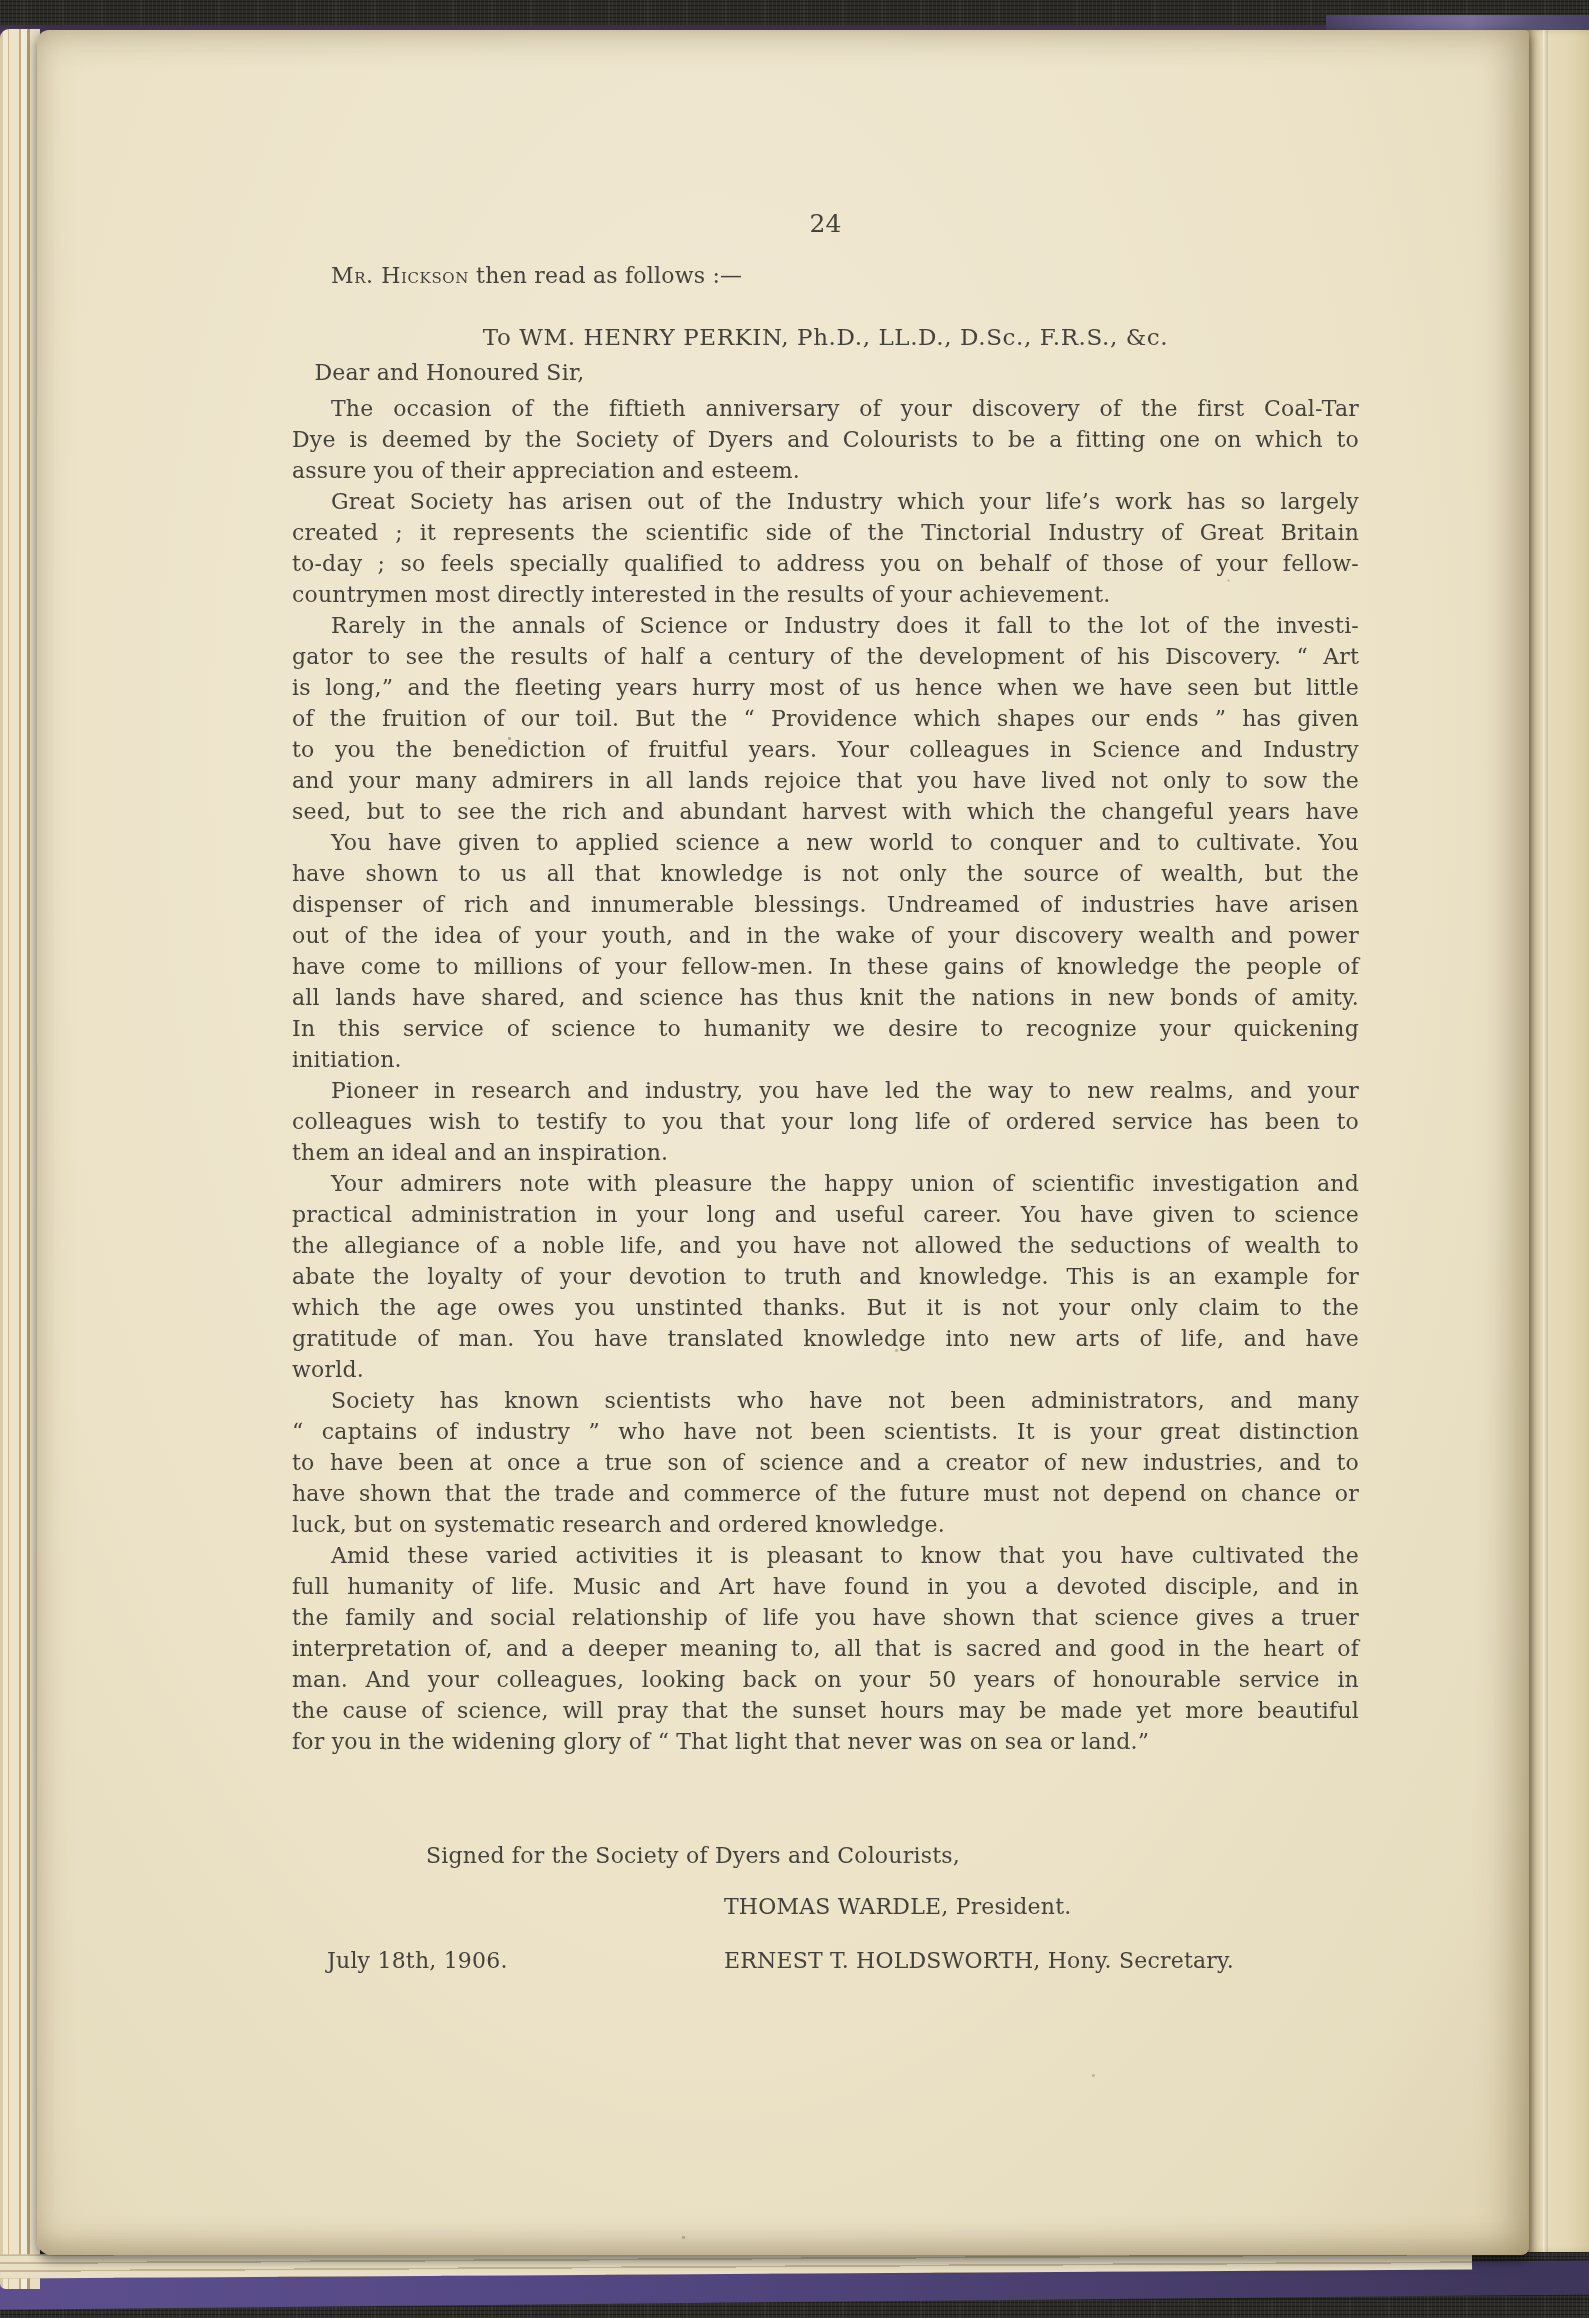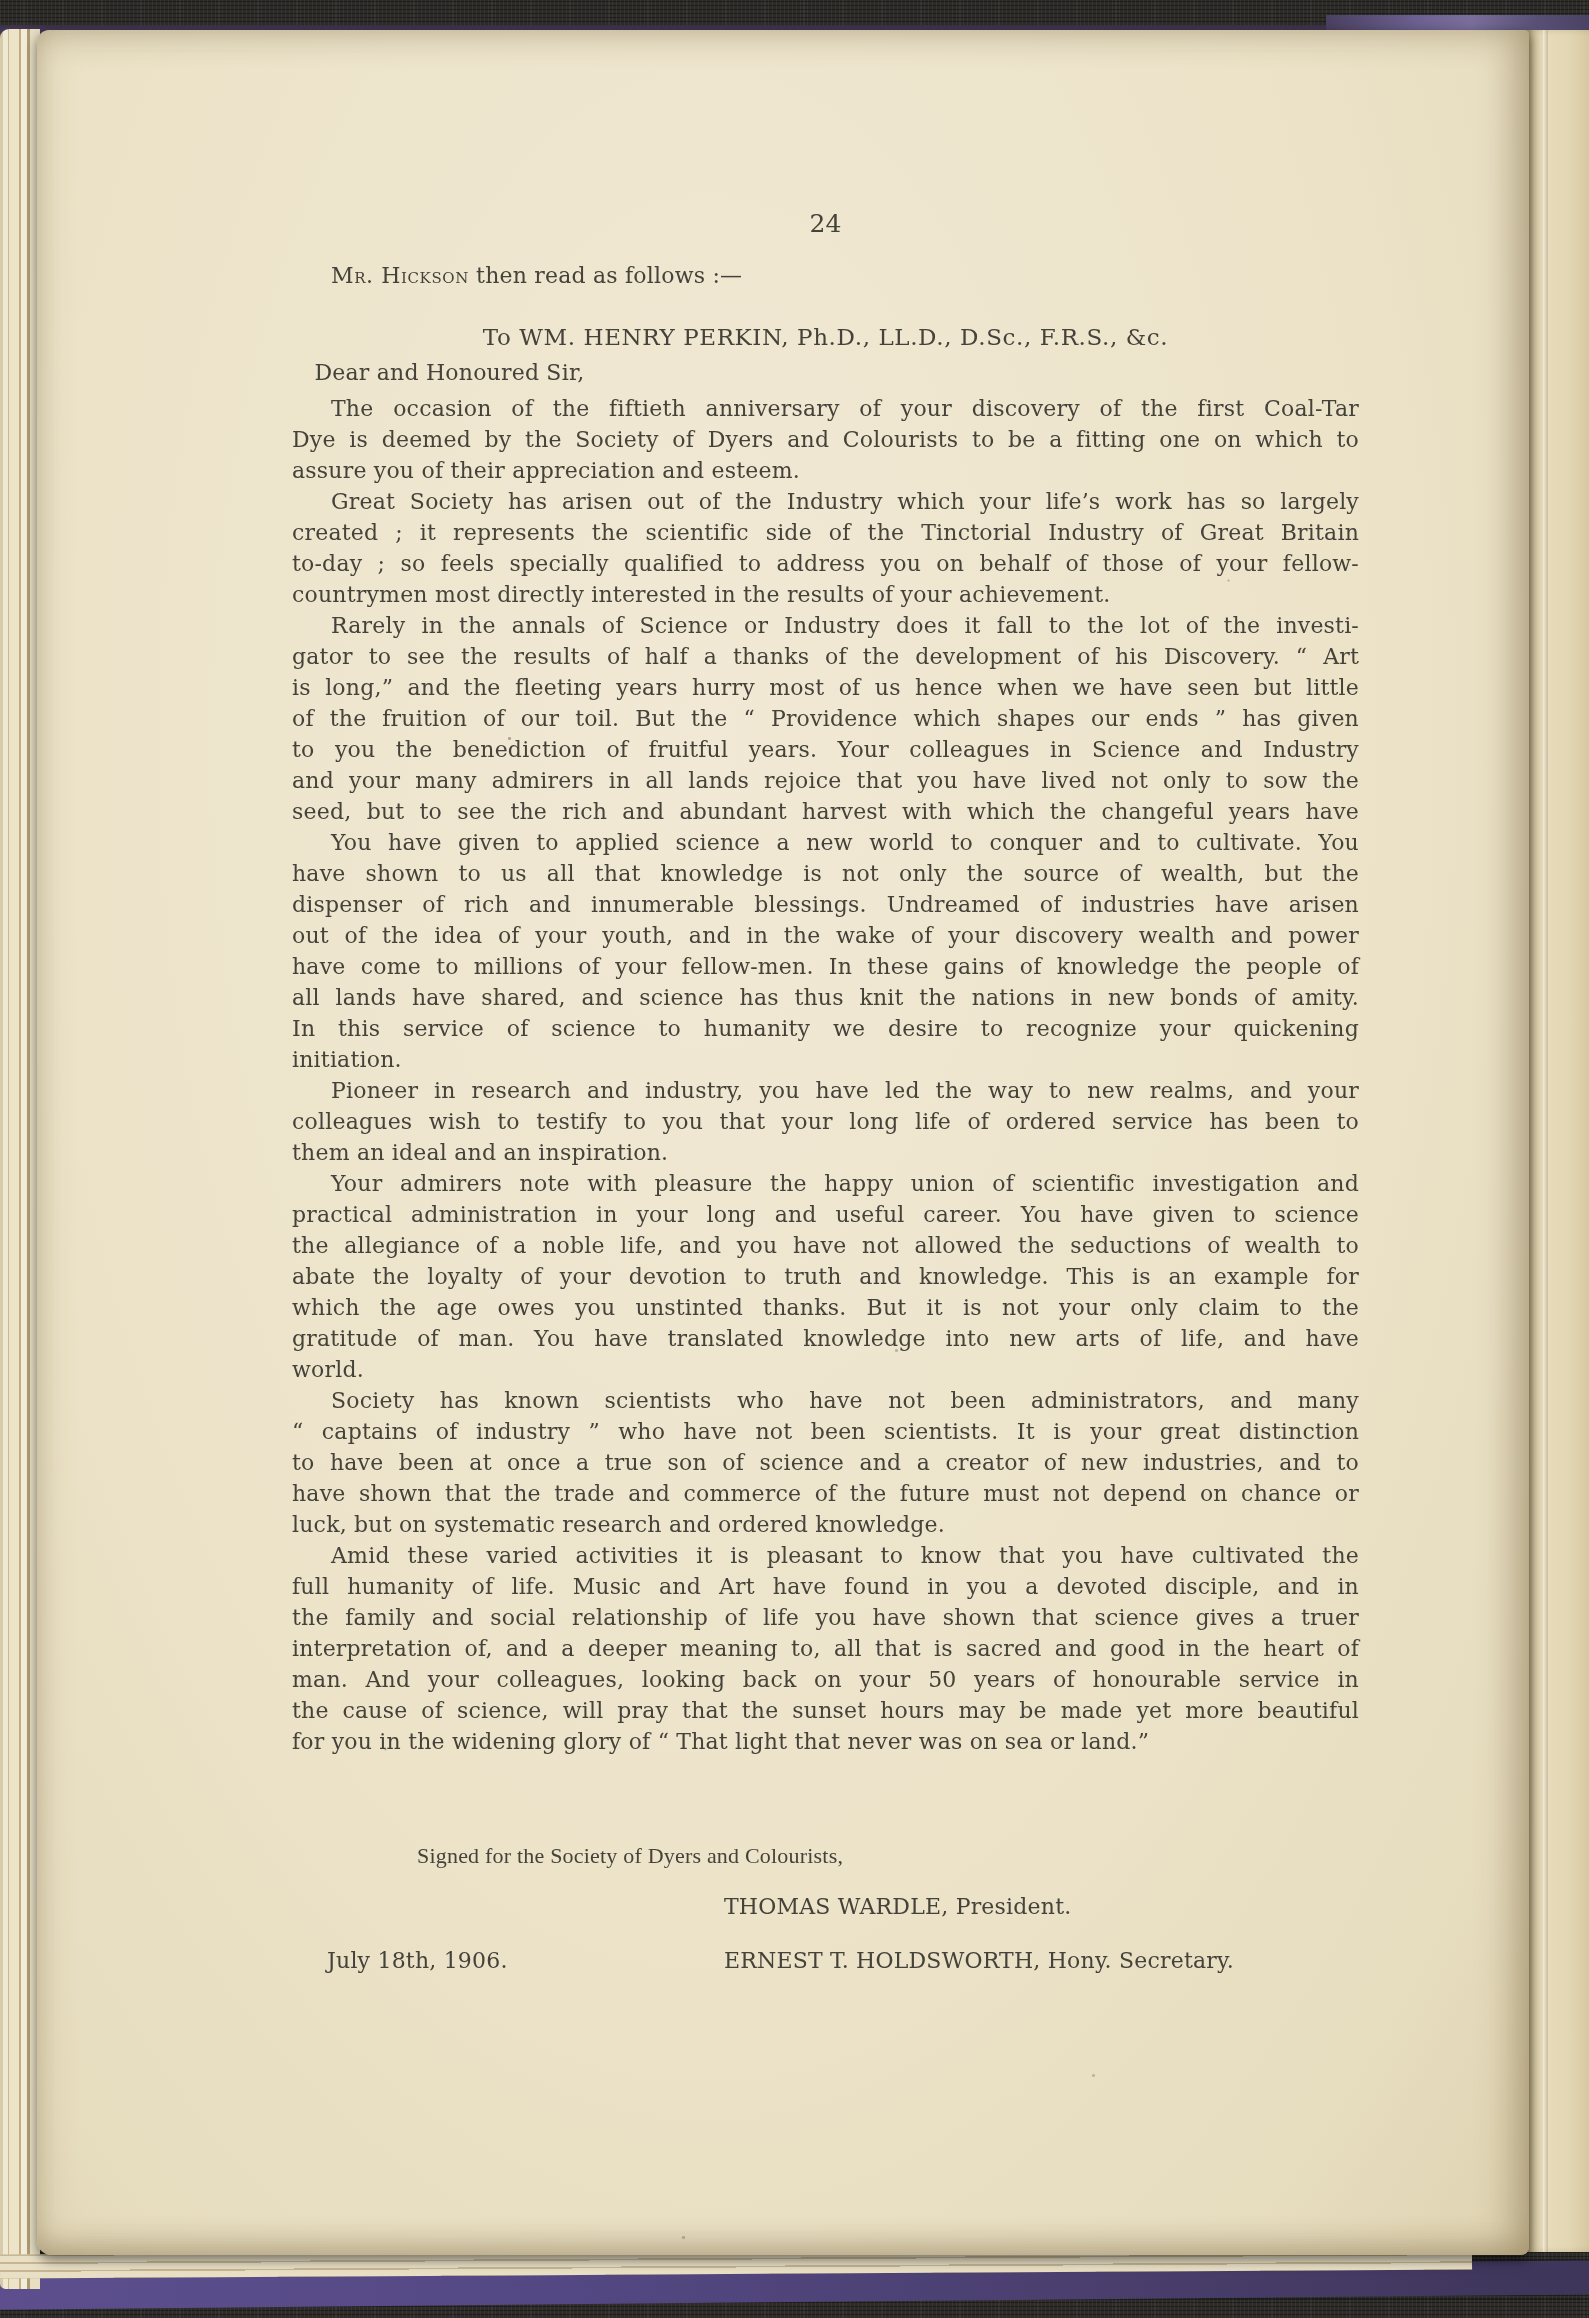--- a/index.html
+++ b/index.html
@@ -102,21 +102,21 @@
   }
   .greeting { position: absolute; top: 330px; left: 0; width: 1067px; text-indent: 22.5px; }
   .letter-body { position: absolute; top: 363px; left: 0; width: 1067px; }
   .bline {
     height: 31px; line-height: 31px;
     text-align: justify; text-align-last: justify;
     white-space: normal;
   }
   .bline.end { text-align: right; text-align-last: left; }
   .bline.ind { text-indent: 39px; }
-  .signed { position: absolute; top: 1813px; left: 125px; font-family: Liberation Serif, serif; }
+  .signed { position: absolute; top: 1813px; left: 134px; }
   .president { position: absolute; top: 1864px; left: 432px; }
   .sig-row { position: absolute; top: 1918px; left: 0; width: 1067px; height: 34px; }
   .sig-row .date { position: absolute; left: 35px; }
   .sig-row .secretary { position: absolute; left: 432px; }
 </style>
 </head>
 <body>
 
 <div class="scene">
   <div class="purple-top-line"></div>
@@ -137,21 +137,21 @@
       <div class="greeting">Dear and Honoured Sir,</div>
       <div class="letter-body">
           <div class="bline ind">The occasion of the fiftieth anniversary of your discovery of the first Coal-Tar</div>
           <div class="bline">Dye is deemed by the Society of Dyers and Colourists to be a fitting one on which to</div>
           <div class="bline end">assure you of their appreciation and esteem.</div>
           <div class="bline ind">Great Society has arisen out of the Industry which your life’s work has so largely</div>
           <div class="bline">created ; it represents the scientific side of the Tinctorial Industry of Great Britain</div>
           <div class="bline">to-day ; so feels specially qualified to address you on behalf of those of your fellow-</div>
           <div class="bline end">countrymen most directly interested in the results of your achievement.</div>
           <div class="bline ind">Rarely in the annals of Science or Industry does it fall to the lot of the investi-</div>
-          <div class="bline">gator to see the results of half a thanks of the development of his Discovery.  “ Art</div>
+          <div class="bline">gator to see the results of half a century of the development of his Discovery.  “ Art</div>
           <div class="bline">is long,” and the fleeting years hurry most of us hence when we have seen but little</div>
           <div class="bline">of the fruition of our toil.  But the “ Providence which shapes our ends ” has given</div>
           <div class="bline">to you the benediction of fruitful years.  Your colleagues in Science and Industry</div>
           <div class="bline">and your many admirers in all lands rejoice that you have lived not only to sow the</div>
           <div class="bline">seed, but to see the rich and abundant harvest with which the changeful years have</div>
           <div class="bline ind">You have given to applied science a new world to conquer and to cultivate.  You</div>
           <div class="bline">have shown to us all that knowledge is not only the source of wealth, but the</div>
           <div class="bline">dispenser of rich and innumerable blessings.  Undreamed of industries have arisen</div>
           <div class="bline">out of the idea of your youth, and in the wake of your discovery wealth and power</div>
           <div class="bline">have come to millions of your fellow-men.  In these gains of knowledge the people of</div>

